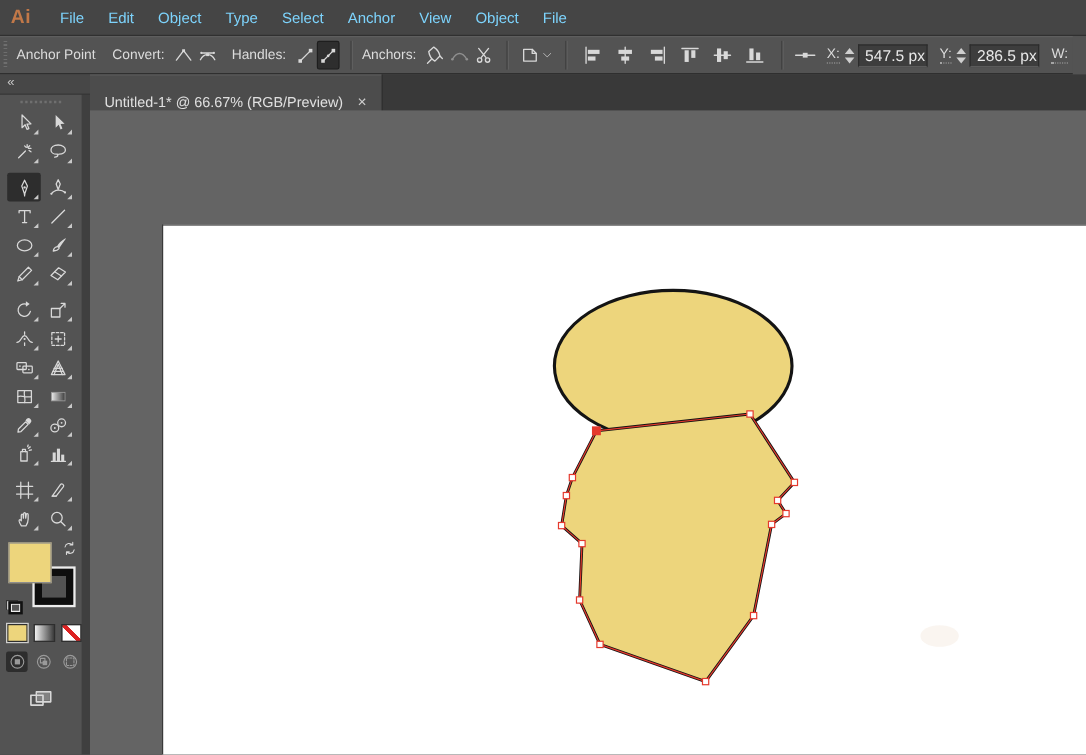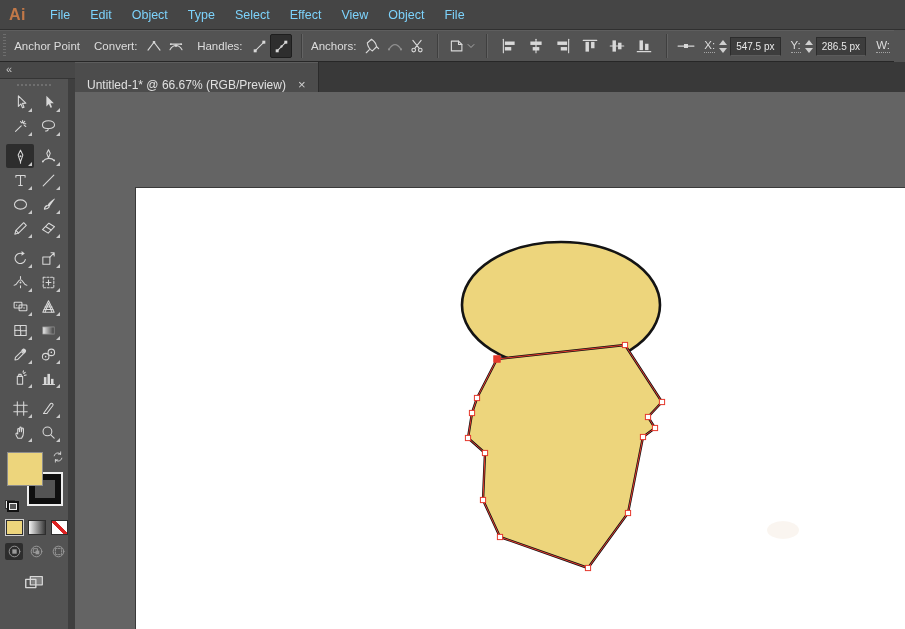--- a/index.html
+++ b/index.html
@@ -27,21 +27,21 @@
             border:1px solid transparent;}
   .icon-btn.active{background:#2e2e2e;border-color:#1e1e1e;}
   .icon-btn.disabled{opacity:.45;}
   .sep{width:1px;height:24px;background:#3f3f3f;box-shadow:1px 0 0 #636363;margin:0 9px;}
   .scrub{border-bottom:1px dotted #a5a5a5;padding-bottom:1px;margin:0 4px 0 2px;}
   .stepper{display:flex;flex-direction:column;gap:3px;margin-right:3px;align-items:center;}
   .stepper i{width:0;height:0;border-left:4px solid transparent;border-right:4px solid transparent;display:block;}
   .stepper .up{border-bottom:5px solid #cfcfcf;}
   .stepper .down{border-top:5px solid #cfcfcf;}
   .field{width:58px;height:19px;background:#3d3d3d;border:1px solid #2c2c2c;border-bottom-color:#5b5b5b;
-         color:#e8e8e8;font-size:10px;display:flex;align-items:center;padding:0 5px;box-sizing:border-box;}
+         color:#e8e8e8;font-size:13px;display:flex;align-items:center;padding:0 5px;box-sizing:border-box;}
   
   .dock{position:absolute;left:0;top:62px;width:75px;bottom:0;background:#3f3f3f;}
   .collapse-bar{height:16px;background:#474747;color:#c8c8c8;font-size:11px;line-height:15px;
                 padding-left:6px;border-bottom:1px solid #353535;}
   .tools-panel{position:absolute;left:0;top:17px;width:68px;bottom:0;background:#535353;}
   .grip-dots{width:34px;margin:5px auto 4px auto;border-top:2px dotted #6f6f6f;}
   .tool-group{margin-bottom:6px;}
   .tool-row{display:flex;justify-content:center;}
   .tool{width:28px;height:24px;display:flex;align-items:center;justify-content:center;position:relative;border-radius:2px;}
   .tool.active{background:#2d2d2d;}
@@ -84,21 +84,21 @@
 <body>
 
 <div class="menubar">
   <span class="logo">Ai</span>
   <div class="menus">
       <div class="menu-item">File</div>
       <div class="menu-item">Edit</div>
       <div class="menu-item">Object</div>
       <div class="menu-item">Type</div>
       <div class="menu-item">Select</div>
-      <div class="menu-item">Effect</div>
+      <div class="menu-item">Anchor</div>
       <div class="menu-item">View</div>
       <div class="menu-item">Object</div>
       <div class="menu-item">File</div>
     </div>
 </div>
 
 <div class="controlbar">
   <div class="cb-grip"></div>
   <span class="cb-label ctx-label">Anchor Point</span>
   <span class="cb-label">Convert:</span>

